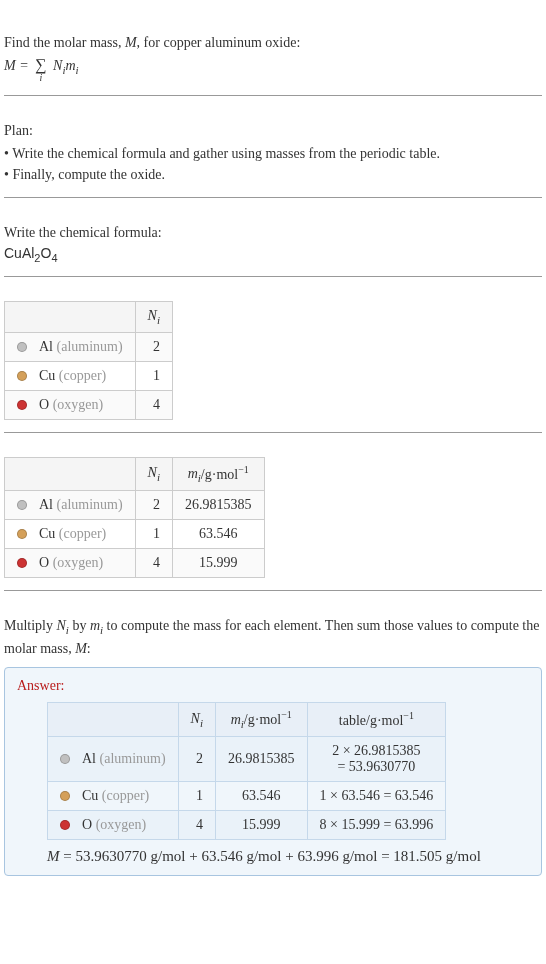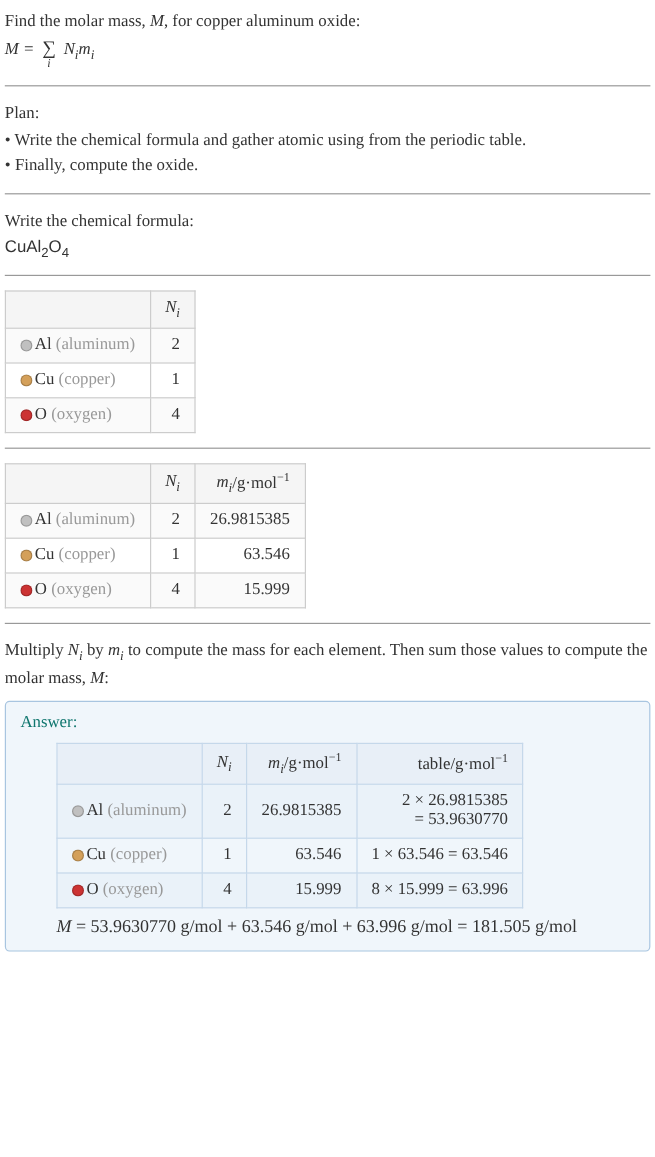--- a/index.html
+++ b/index.html
@@ -10,20 +10,21 @@
     body {
       font-family: Georgia, 'Times New Roman', serif;
       font-size: 14px;
       color: #333;
       background: #fff;
       width: 546px;
       padding: 8px 4px;
     }
     .section {
       margin-bottom: 4px;
+      margin-top: 24px;
     }
     .text-line {
       line-height: 1.5;
       margin-bottom: 2px;
     }
     .formula {
       font-style: italic;
       margin: 4px 0;
     }
     .formula-sum {
@@ -61,33 +62,33 @@
     .italic {
       font-style: italic;
     }
     table {
       border-collapse: collapse;
       margin: 8px 0;
     }
     th, td {
       border: 1px solid #ccc;
       padding: 6px 12px;
-      text-align: right;
+      text-align: center;
       font-weight: normal;
     }
     th {
       background: #f5f5f5;
     }
     tr:nth-child(even) td {
       background: #fafafa;
     }
     .element-cell {
       display: flex;
       align-items: center;
-      gap: 2px;
+      gap: 12px;
     }
     .dot {
       width: 10px;
       height: 10px;
       border-radius: 50%;
       display: inline-block;
       border: 1px solid rgba(0,0,0,0.2);
     }
     .dot-al { background: #c0c0c0; }
     .dot-cu { background: #d4a05a; }
@@ -99,21 +100,21 @@
       text-align: right;
     }
     .answer-box {
       border: 1px solid #a8c5e0;
       border-radius: 4px;
       background: #f0f6fb;
       padding: 10px 12px;
       margin-top: 8px;
     }
     .answer-label {
-      color: #0f766e;
+      color: #b91c1c;
       margin-bottom: 8px;
     }
     .answer-box table {
       margin: 4px 0 8px 30px;
     }
     .answer-box th {
       background: #e8eff7;
     }
     .answer-box tr:nth-child(even) td {
       background: #eaf2f9;
@@ -151,21 +152,21 @@
         </span>
       </span> <span class="italic"><span>N</span><span class="sub">i</span></span><span class="italic"><span>m</span><span class="sub">i</span></span>
   </div>
 </div>
 
 <hr class="divider">
 
 <div class="section">
   <div class="text-line">Plan:</div>
   <ul class="bullet-list">
-    <li>Write the chemical formula and gather atomic using from the periodic table.</li>
+    <li>Write the chemical formula and gather using masses from the periodic table.</li>
     <li>Finally, compute the oxide.</li>
   </ul>
 </div>
 
 <hr class="divider">
 
 <div class="section">
   <div class="text-line">Write the chemical formula:</div>
   <div class="chem-formula">
     <span>CuAl</span><span class="sub">2</span><span>O</span><span class="sub">4</span>

